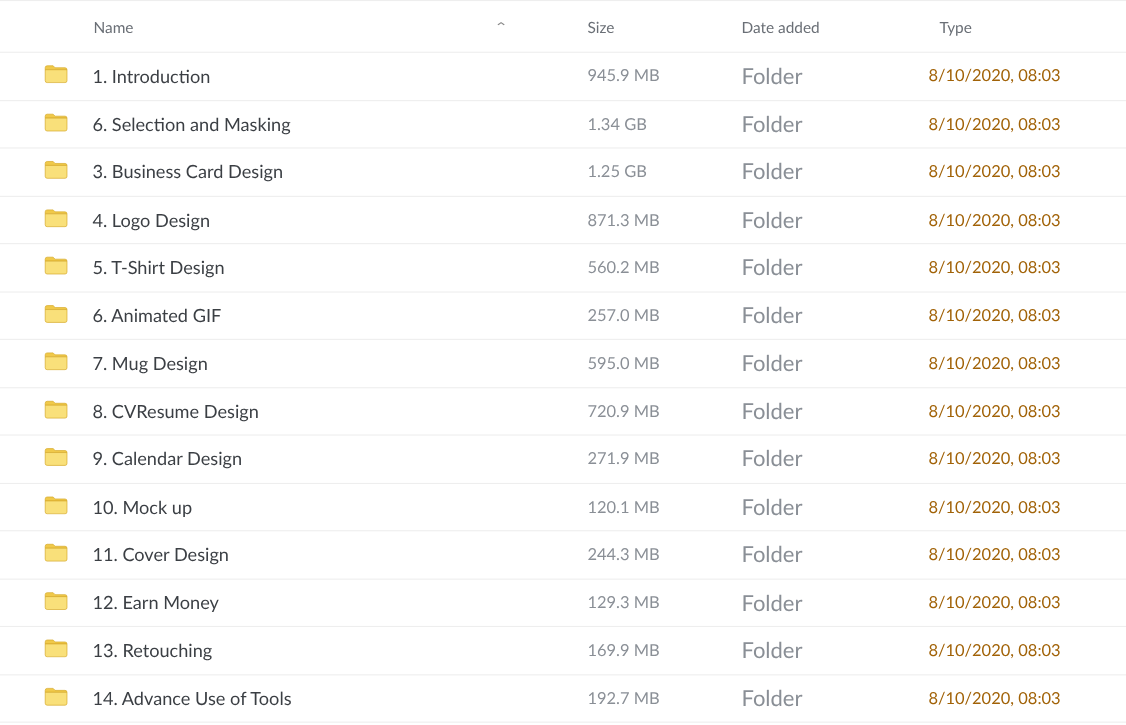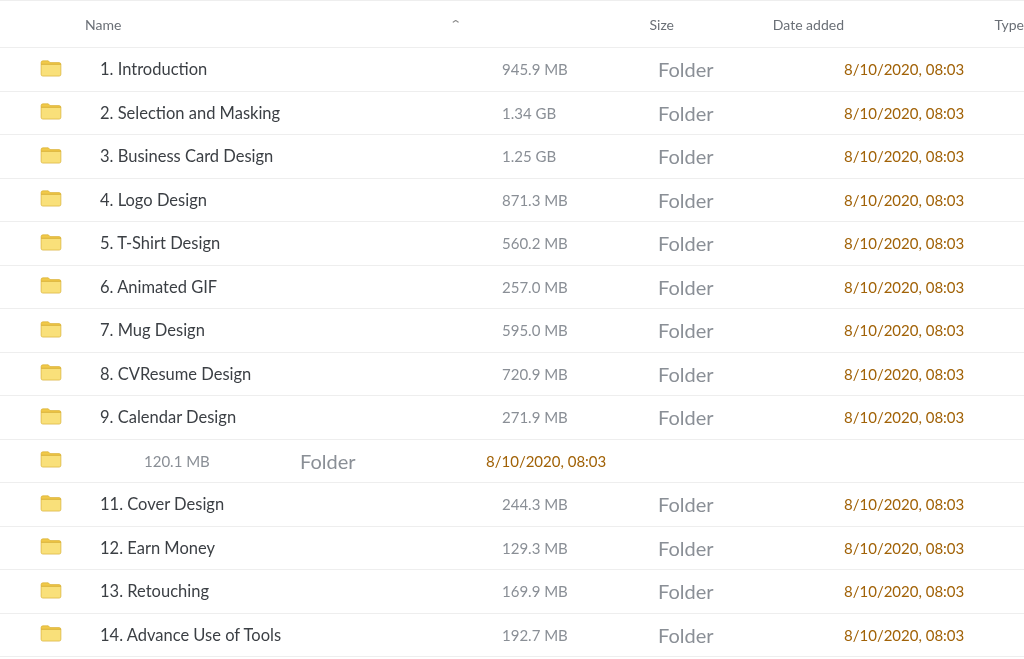--- a/index.html
+++ b/index.html
@@ -17,30 +17,29 @@
     .header-row {
       display: flex;
       align-items: center;
       height: 48px;
       border-top: 1px solid #eee;
       border-bottom: 1px solid #eee;
       padding-left: 40px;
       color: #6a6f76;
       font-size: 14px;
     }
-    .header-row .col { cursor: pointer; text-align: right; }
+    .header-row .col { cursor: pointer; }
 
     .row {
       display: flex;
       align-items: center;
       height: 43.5px;
       border-bottom: 1px solid #eee;
       padding-left: 40px;
       cursor: pointer;
-      gap: 16px;
     }
 
     .col-icon { width: 44px; display: flex; align-items: center; }
     .col-name { flex: 1; display: flex; align-items: center; gap: 6px; color: #3b3f44; font-size: 16.5px; }
     .col-size { width: 140px; color: #8a8f96; font-size: 15px; margin-left: 44px; }
     .col-type { width: 170px; color: #8a8f96; font-size: 20px; }
     .col-date { width: 180px; color: #a16207; font-size: 15px; padding-right: 10px; }
 
     .header-row .col-name { color: #6a6f76; font-size: 14px; padding-left: 1px; }
     .header-row .col-size,
@@ -96,21 +95,21 @@
         <div class="col col-date"><span>8/10/2020, 08:03</span></div>
       </div>
       <div class="row">
         <div class="col-icon">
           <span><svg class="folder-icon" viewBox="0 0 24 20">
               <path d="M1 4 Q1 2 3 2 L9 2 L11 4 L21 4 Q23 4 23 6 L23 6 L1 6 Z" fill="#f0c94a" stroke="#d6aa2a" stroke-width="0.7"></path>
               <path d="M1 6 L23 6 Q23 6 23 6 L23 17 Q23 19 21 19 L3 19 Q1 19 1 17 Z" fill="#f9e07a" stroke="#d6aa2a" stroke-width="0.7"></path>
             </svg></span>
         </div>
         <div class="col col-name">
-          <span>2. Selection and Masking</span>
+          <span>6. Selection and Masking</span>
         </div>
         <div class="col col-size"><span>1.34 GB</span></div>
         <div class="col col-type"><span>Folder</span></div>
         <div class="col col-date"><span>8/10/2020, 08:03</span></div>
       </div>
       <div class="row">
         <div class="col-icon">
           <span><svg class="folder-icon" viewBox="0 0 24 20">
               <path d="M1 4 Q1 2 3 2 L9 2 L11 4 L21 4 Q23 4 23 6 L23 6 L1 6 Z" fill="#f0c94a" stroke="#d6aa2a" stroke-width="0.7"></path>
               <path d="M1 6 L23 6 Q23 6 23 6 L23 17 Q23 19 21 19 L3 19 Q1 19 1 17 Z" fill="#f9e07a" stroke="#d6aa2a" stroke-width="0.7"></path>
@@ -207,20 +206,23 @@
         <div class="col col-type"><span>Folder</span></div>
         <div class="col col-date"><span>8/10/2020, 08:03</span></div>
       </div>
       <div class="row">
         <div class="col-icon">
           <span><svg class="folder-icon" viewBox="0 0 24 20">
               <path d="M1 4 Q1 2 3 2 L9 2 L11 4 L21 4 Q23 4 23 6 L23 6 L1 6 Z" fill="#f0c94a" stroke="#d6aa2a" stroke-width="0.7"></path>
               <path d="M1 6 L23 6 Q23 6 23 6 L23 17 Q23 19 21 19 L3 19 Q1 19 1 17 Z" fill="#f9e07a" stroke="#d6aa2a" stroke-width="0.7"></path>
             </svg></span>
         </div>
+        <div class="col col-name">
+          <span>10. Mock up</span>
+        </div>
         <div class="col col-size"><span>120.1 MB</span></div>
         <div class="col col-type"><span>Folder</span></div>
         <div class="col col-date"><span>8/10/2020, 08:03</span></div>
       </div>
       <div class="row">
         <div class="col-icon">
           <span><svg class="folder-icon" viewBox="0 0 24 20">
               <path d="M1 4 Q1 2 3 2 L9 2 L11 4 L21 4 Q23 4 23 6 L23 6 L1 6 Z" fill="#f0c94a" stroke="#d6aa2a" stroke-width="0.7"></path>
               <path d="M1 6 L23 6 Q23 6 23 6 L23 17 Q23 19 21 19 L3 19 Q1 19 1 17 Z" fill="#f9e07a" stroke="#d6aa2a" stroke-width="0.7"></path>
             </svg></span>

